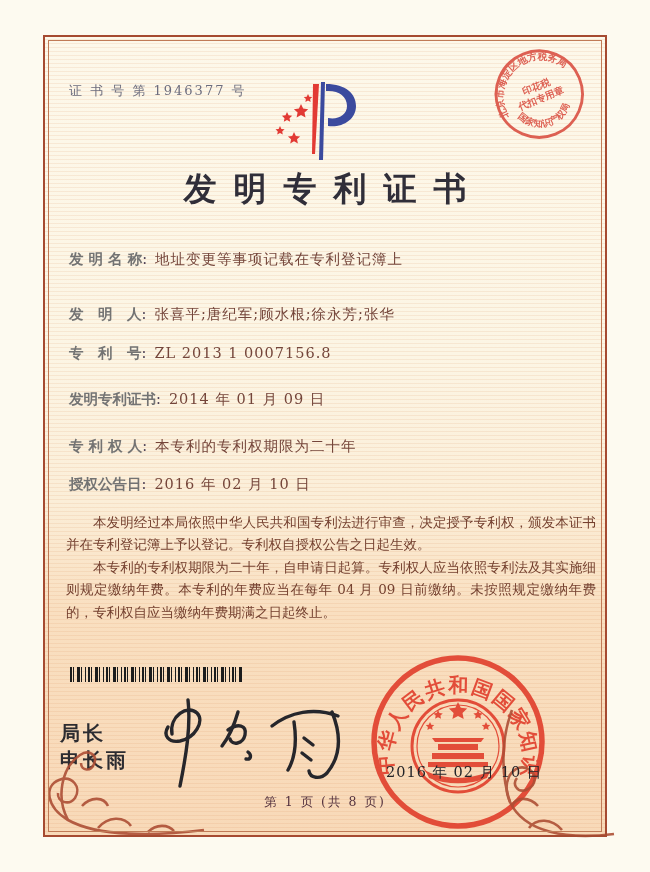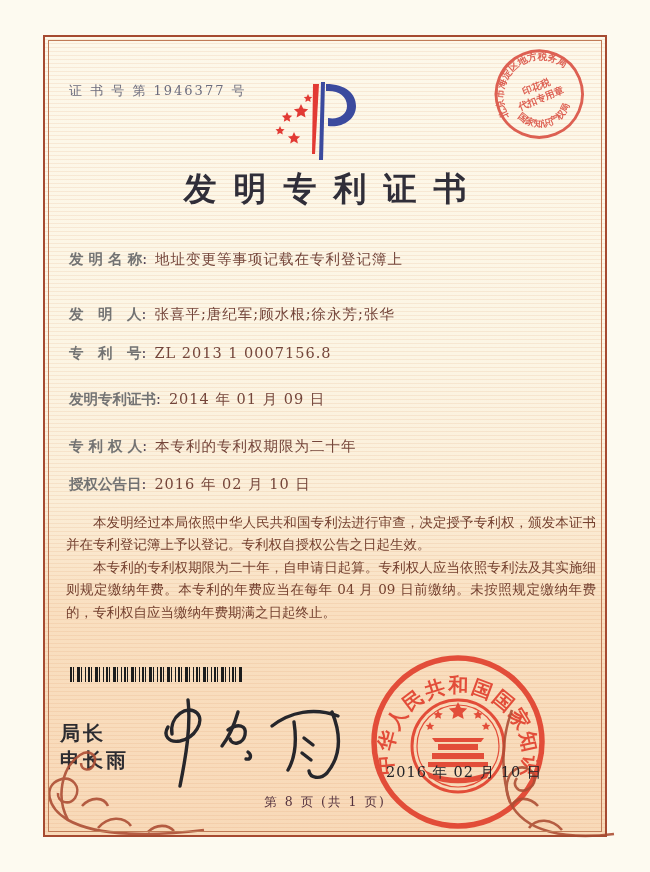--- a/index.html
+++ b/index.html
@@ -174,21 +174,21 @@
         <path stroke="none" d="M64 86 h52 l-3 4 h-46 z"></path>
         <rect x="70" y="92" width="40" height="6" stroke="none"></rect>
         <rect x="64" y="101" width="52" height="6" stroke="none"></rect>
         <rect x="60" y="110" width="60" height="5" stroke="none"></rect>
         <path stroke="none" d="M58,119 C76,128 104,128 122,119 L119,126 C102,133 78,133 61,126 Z"></path>
       </g>
     </svg>
   </div>
   <div class="seal-date">2016 年 02 月 10 日</div>
 
-  <div class="footer">第 8 页 (共 1 页)</div>
+  <div class="footer">第 1 页 (共 8 页)</div>
 
   <div class="flourish-bl">
     <svg width="170" height="100" viewBox="0 0 170 100" fill="none" stroke="#ad4f36" stroke-width="2.6" opacity="0.9">
       <path d="M168,90 C120,96 62,97 32,80 C10,67 8,46 23,40 C36,35 46,47 39,58 C33,66 21,62 22,53"></path>
       <path d="M32,80 C20,58 25,28 44,15 C53,9 62,15 58,24 C55,32 45,31 45,23"></path>
       <path d="M62,88 C72,76 88,76 95,86"></path>
       <path d="M46,66 C55,56 68,57 72,66"></path>
       <path d="M112,92 C120,84 132,84 138,91"></path>
     </svg>
   </div>

